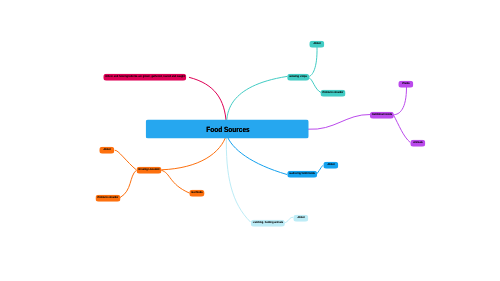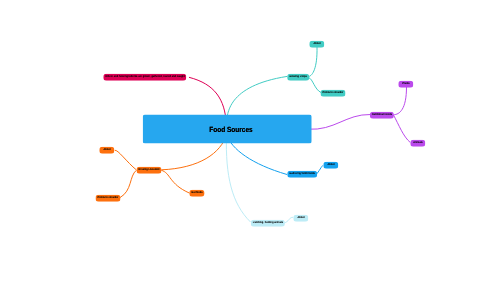--- a/index.html
+++ b/index.html
@@ -7,21 +7,21 @@
        font-family:"Liberation Sans",sans-serif;
        -webkit-font-smoothing:antialiased;
        text-rendering:geometricPrecision;}
   #map{position:relative;width:500px;height:281px;background:#ffffff;}
   .node{will-change:transform;}
   svg.links{position:absolute;left:0;top:0;width:500px;height:281px;overflow:visible;}
   .node{position:absolute;display:inline-flex;align-items:center;justify-content:center;
         box-sizing:content-box;color:#1a1a1a;white-space:nowrap;line-height:1;
         height:6.6px;padding:0 2px;min-width:11.4px;border-radius:3.3px;
         font-size:2.65px;transform:translate(-50%,-50%);color:#000;text-shadow:0 0 0.2px rgba(0,0,0,0.85);}
-  .node.central{height:29px;min-width:0;padding:0 3px 0 12px;border-radius:2.5px;
+  .node.central{height:19px;min-width:0;padding:0 3px 0 6px;border-radius:2.5px;
         font-size:7.6px;font-weight:bold;color:#000;width:153.6px;}
   .central-label{display:inline-block;transform:scaleX(0.855) translateY(0.85px);}
   .node>span{display:block;position:relative;top:0.4px;}
 </style>
 </head>
 <body>
 
 <div id="map">
   <svg class="links" viewBox="0 0 500 281" fill="none">
     <path d="M226.3,123.5 C224.8,99.6 215.2,84.1 189,77.3" stroke="#de0055" stroke-width="1.0"></path>

